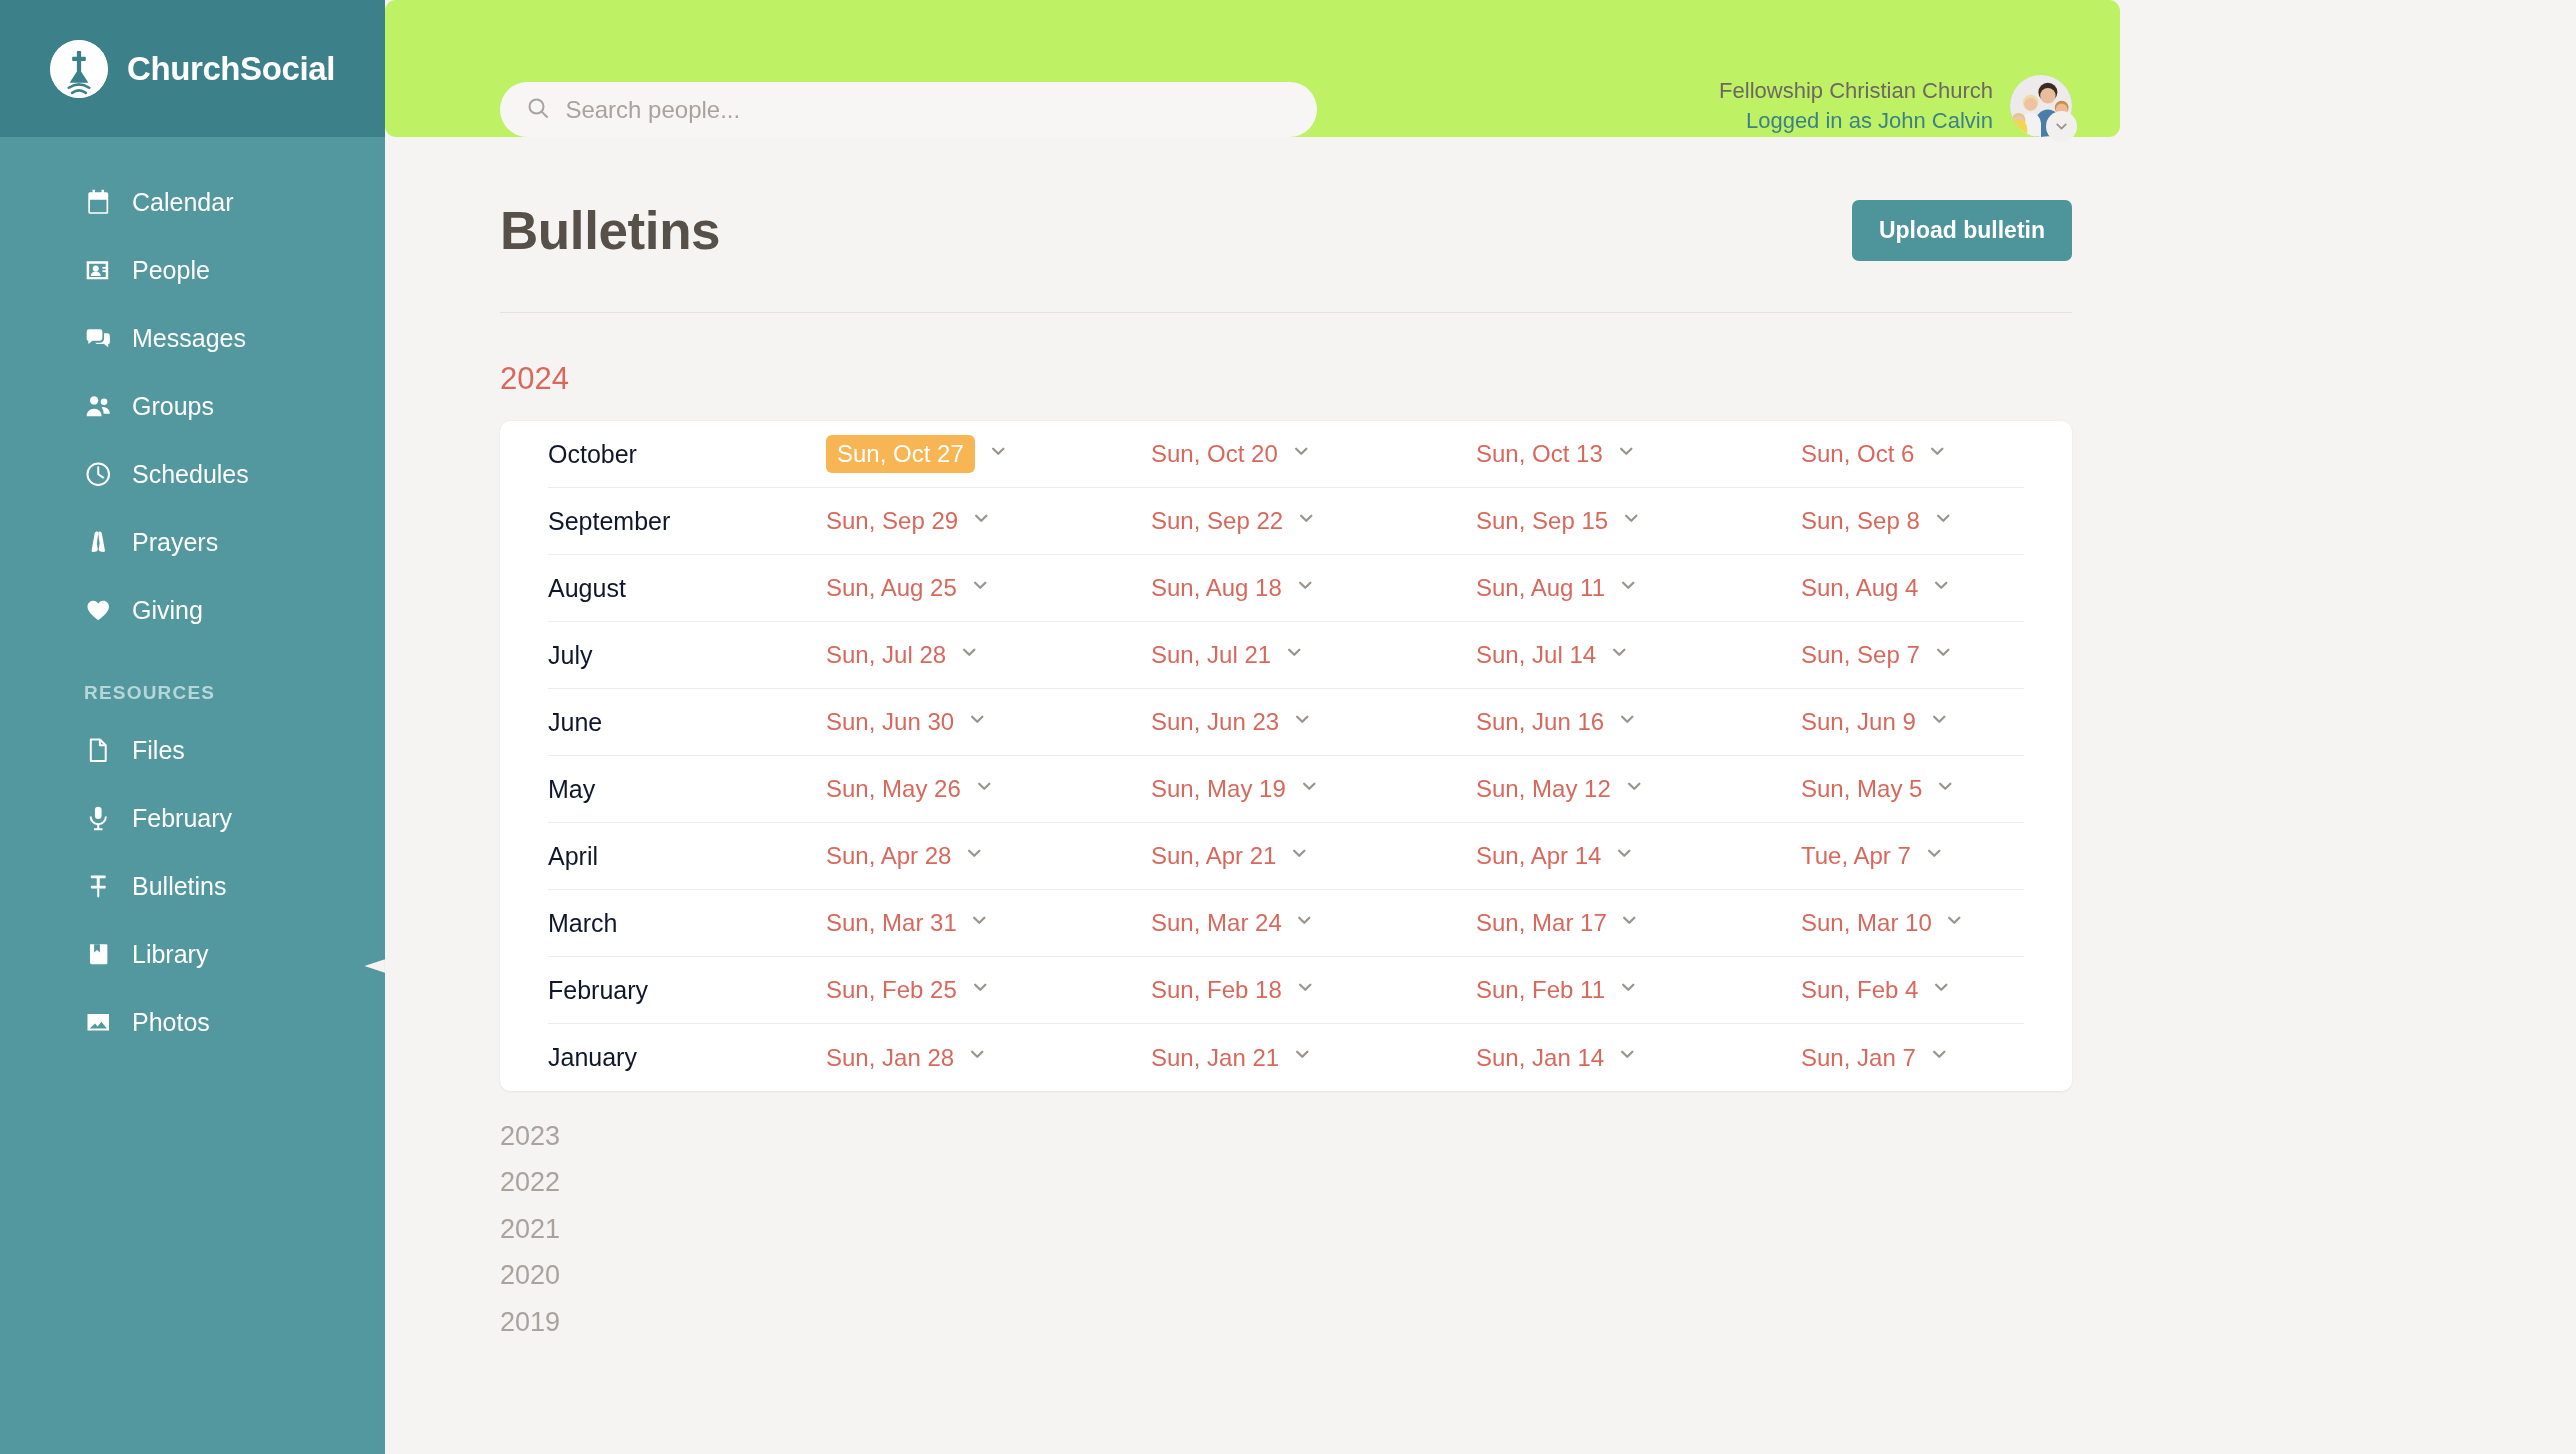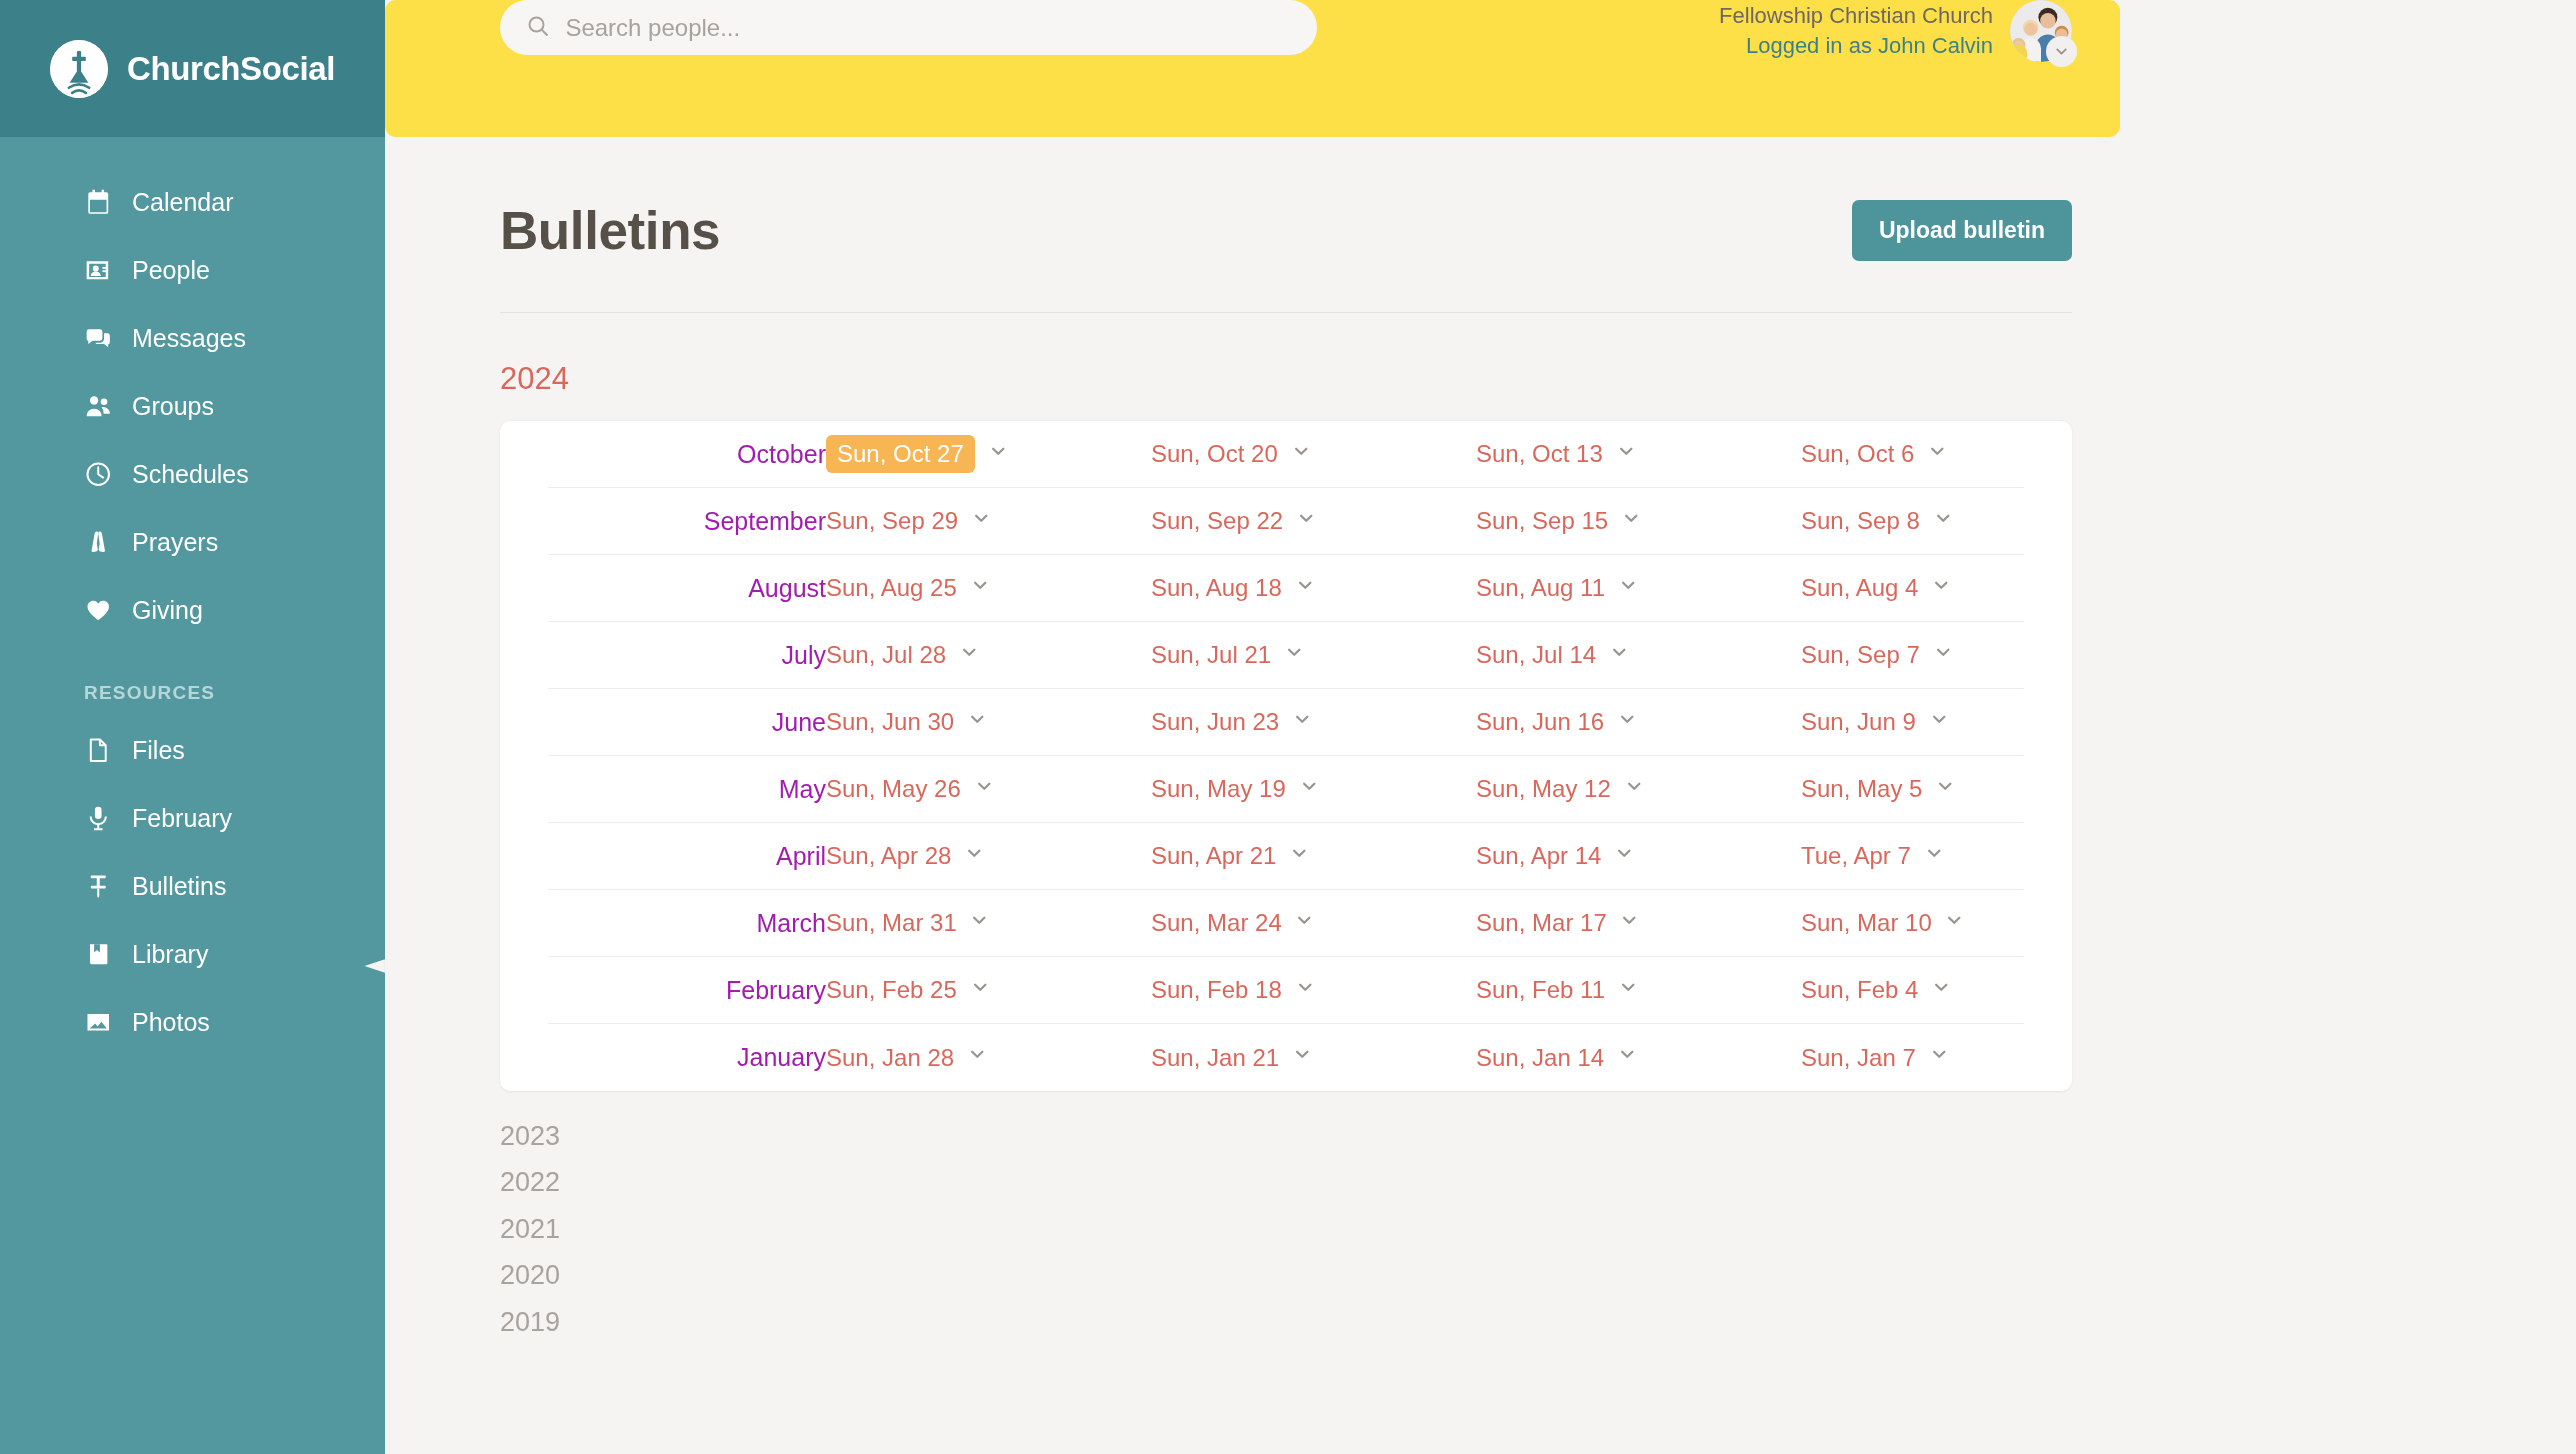--- a/index.html
+++ b/index.html
@@ -52,22 +52,22 @@
   }
   .collapse-handle {
     position: absolute; right: 0; top: 937px;
     width: 24px; height: 58px;
   }
 
   
   .main { flex: 1 1 auto; display: flex; flex-direction: column; min-width: 0; }
   .topbar {
     height: 137px; flex: 0 0 137px;
-    background: #fde047;
-    display: flex; align-items: flex-start;
+    background: #bef264;
+    display: flex; align-items: flex-end;
     padding: 0 48px 0 115px;
     border-radius: 11px;
   }
   .search-box {
     width: 817px; height: 55px;
     background: #f7f6f5; border-radius: 29px;
     display: flex; align-items: center; gap: 15.4px;
     padding: 0 26px;
   }
   .search-box .ph { color: #a9a29d; font-size: 24px; }
@@ -121,21 +121,21 @@
     padding: 0 48px;
   }
   .row {
     display: flex; align-items: center;
     height: 67px;
     border-bottom: 1.7px solid #efeceb;
   }
   .row:last-child { border-bottom: none; }
   .row-month {
     width: 278px; flex: 0 0 278px;
-    color: #a21caf; font-size: 25px; text-align: right;
+    color: #0f172a; font-size: 25px;
   }
   .cell {
     width: 325px; flex: 0 0 325px;
     display: flex; align-items: flex-start; gap: 12px;
   }
   .cell:last-child { flex: 1 1 auto; }
   .date-link {
     color: #d9685c; font-size: 24px;
     text-decoration: none; white-space: nowrap;
   }

